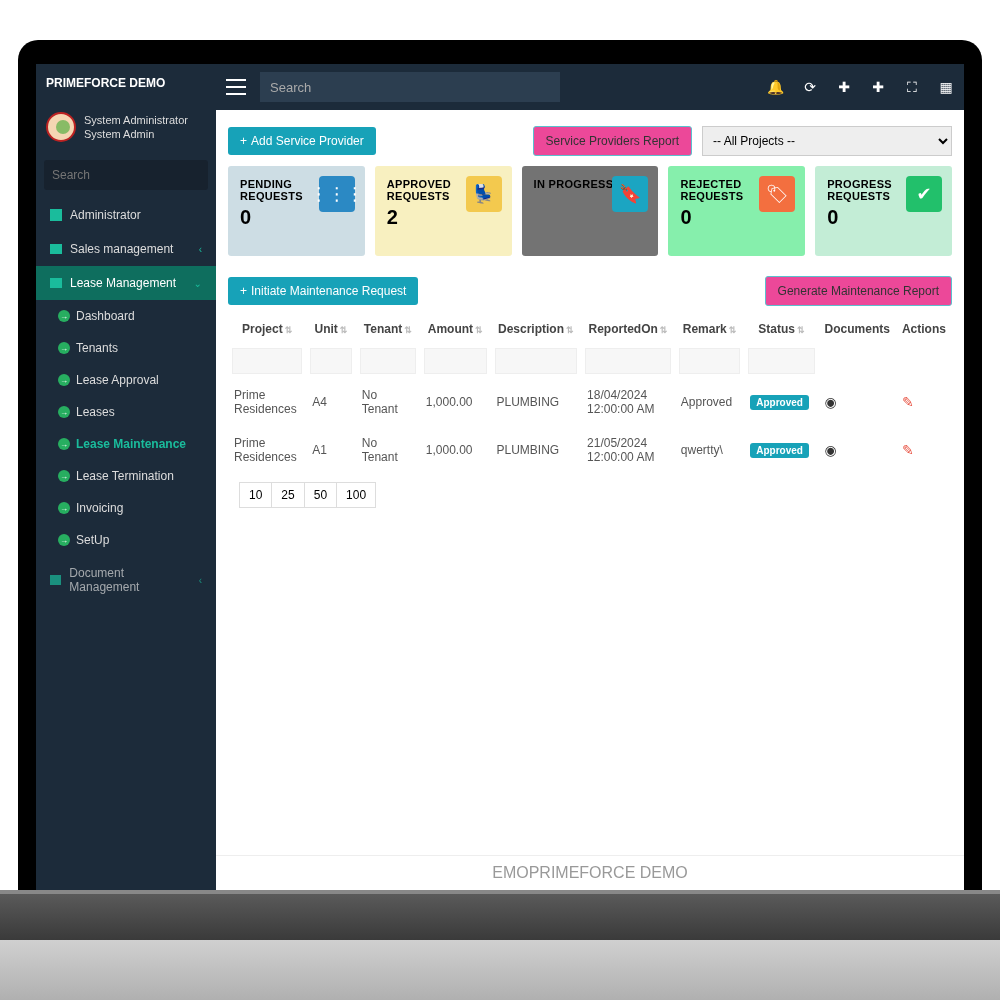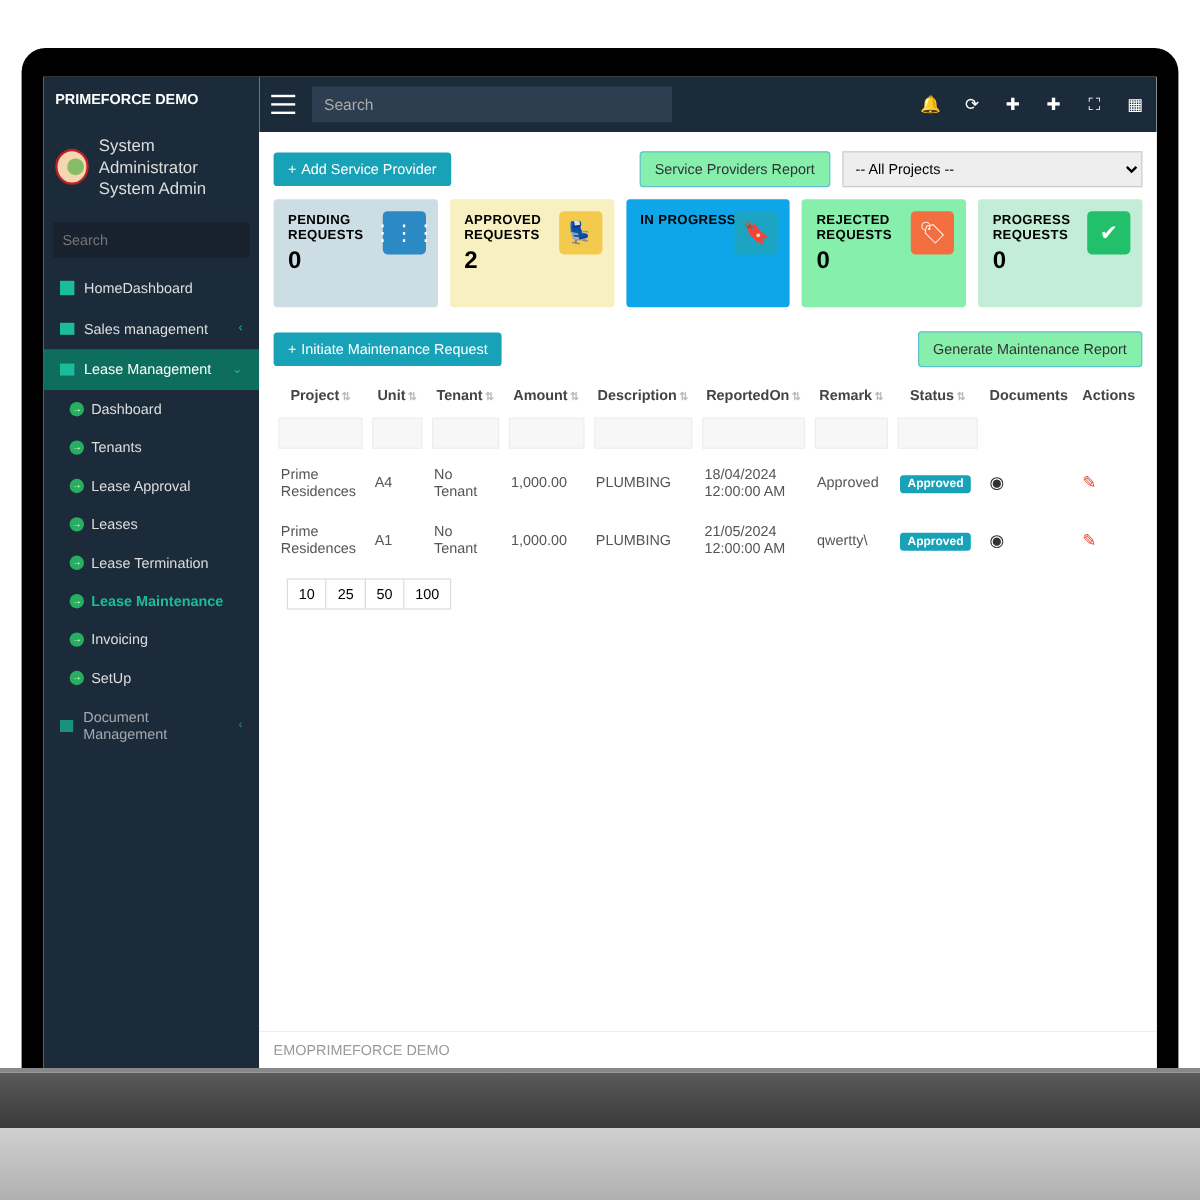--- a/index.html
+++ b/index.html
@@ -20,73 +20,73 @@
 .topicons{display:flex;gap:18px;color:#fff;font-size:14px}
 .topicons span{cursor:pointer;width:16px;height:16px;display:flex;align-items:center;justify-content:center}
 
 
 .body{flex:1;display:flex;min-height:0}
 .sidebar{width:180px;background:#1c2b3a;color:#ddd;display:flex;flex-direction:column;font-size:12px;overflow:hidden}
 .brand{padding:12px 10px;font-weight:700;font-size:12px;color:#fff}
 .user{display:flex;align-items:center;gap:8px;padding:10px}
 .avatar{width:30px;height:30px;border-radius:50%;background:#f5d6b3;border:2px solid #b22;position:relative}
 .avatar::after{content:"";position:absolute;left:8px;top:6px;width:14px;height:14px;border-radius:50%;background:#8b6}
-.userinfo{font-size:14px;line-height:1.3}
+.userinfo{font-size:11px;line-height:1.3}
 .side-search{margin:8px;display:flex;align-items:center;background:#17222e;border-radius:3px}
 .side-search input{flex:1;background:transparent;border:none;color:#ccc;padding:8px;font-size:12px}
 .side-search .sicon{color:#1abc9c;padding:0 8px;font-size:14px}
 .menu{flex:1;overflow-y:auto}
 .menuitem{padding:10px 14px;display:flex;align-items:center;gap:8px;cursor:pointer;font-size:12px}
 .menuitem .micon{width:14px;height:14px;display:inline-block}
 .menuitem .chev{margin-left:auto;font-size:10px;color:#1abc9c}
 .menuitem.active{background:#0e6e5e;color:#fff}
 .sub{padding-left:12px}
 .subitem{padding:9px 14px 9px 28px;display:flex;align-items:center;gap:8px;cursor:pointer;font-size:12px;position:relative}
 .subitem::before{content:"";width:12px;height:12px;border-radius:50%;background:#27ae60;position:absolute;left:10px}
 .subitem::after{content:"→";position:absolute;left:12px;font-size:8px;color:#fff}
 .subitem.current{color:#1abc9c;font-weight:600}
 
 
 .main{flex:1;background:#fff;display:flex;flex-direction:column;overflow:hidden}
 .toolbar{padding:16px 12px 10px;display:flex;gap:10px;align-items:center}
 .btn{padding:7px 12px;border:none;border-radius:3px;font-size:12px;cursor:pointer;display:inline-flex;align-items:center;gap:4px}
 .btn-teal{background:#17a2b8;color:#fff}
-.btn-ltteal{background:#86efac;color:#333;border:1px solid #5bc0ce}
+.btn-ltteal{background:#ec4899;color:#333;border:1px solid #5bc0ce}
 .selproj{flex:0 0 250px;margin-left:auto}
 .selproj select{width:100%;padding:6px;font-size:12px;border:1px solid #ccc;background:#eee}
 
 
 .cards{display:flex;gap:10px;padding:0 12px 12px}
 .card{flex:1;padding:12px;border-radius:3px;position:relative;min-height:90px}
 .card .ctitle{font-size:11px;font-weight:700;letter-spacing:.3px}
 .card .cval{font-size:20px;font-weight:700;margin-top:4px}
 .card .cicon{position:absolute;right:10px;top:10px;width:36px;height:36px;border-radius:4px;display:flex;align-items:center;justify-content:center;color:#fff;font-size:18px}
 .c1{background:#cddde4}.c1 .cicon{background:#2b89c4}
 .c2{background:#f8f0c0}.c2 .cicon{background:#f3c94e}
-.c3{background:#0ea5e9}.c3 .cicon{background:#1ba5c2}
+.c3{background:#737373}.c3 .cicon{background:#1ba5c2}
 .c4{background:#86efac}.c4 .cicon{background:#f36f3f}
 .c5{background:#c3edd6}.c5 .cicon{background:#22c06b}
 
 
 .tablebar{padding:8px 12px;display:flex;align-items:center}
 .tablebar .right{margin-left:auto}
 .tablewrap{padding:0 12px;flex:1;overflow:auto}
 table{width:100%;border-collapse:collapse;font-size:12px}
 th{text-align:center;padding:8px 6px;font-weight:600;color:#444;position:relative}
 th .sort{color:#bbb;font-size:9px;margin-left:2px}
 tbody tr.filter td{padding:4px}
 tbody tr.filter input{width:100%;padding:6px;border:1px solid #eee;background:#f7f7f7;font-size:11px}
 tbody tr.data td{padding:10px 6px;color:#555}
 .badge{background:#17a2b8;color:#fff;font-size:10px;padding:2px 6px;border-radius:3px;font-weight:600}
 .eyeicon{font-size:14px;color:#333;cursor:pointer}
 .editicon{font-size:14px;color:#e74c3c;cursor:pointer}
 .pager{padding:8px 12px;display:flex;gap:0}
 .pager button{padding:5px 9px;border:1px solid #ddd;background:#fff;font-size:12px;cursor:pointer;margin-left:-1px}
 
-.footer{padding:8px 12px;font-size:12px;color:#999;display:flex;justify-content:flex-start;border-top:1px solid #eee}
+.footer{padding:8px 12px;font-size:16px;color:#999;display:flex;justify-content:center;border-top:1px solid #eee}
 
 
 .micon.sq{background:#1abc9c;width:12px;height:12px}
 .micon.sq2{background:#1abc9c;width:12px;height:10px}
 </style>
 </head>
 <body>
 
 <div class="laptop">
 <div class="bezel">
@@ -102,21 +102,21 @@
           <div>System Admin</div>
         </div>
       </div>
       <div class="side-search">
         <input type="text" placeholder="Search" style="">
         <span class="sicon">⌕</span>
       </div>
       <div class="menu">
         <div class="menuitem">
           <span class="micon sq"></span>
-          <span>HomeDashboard</span>
+          <span>Administrator</span>
         </div>
         <div class="menuitem">
           <span class="micon sq2"></span>
           <span>Sales management</span>
           <span class="chev">‹</span>
         </div>
         <div class="menuitem active">
           <span class="micon sq2"></span>
           <span>Lease Management</span>
           <span class="chev">⌄</span>
@@ -127,25 +127,25 @@
                 </div>
           <div class="subitem">
                   <span>Tenants</span>
                 </div>
           <div class="subitem">
                   <span>Lease Approval</span>
                 </div>
           <div class="subitem">
                   <span>Leases</span>
                 </div>
-          <div class="subitem">
-                  <span>Lease Termination</span>
-                </div>
           <div class="subitem current">
                   <span>Lease Maintenance</span>
+                </div>
+          <div class="subitem">
+                  <span>Lease Termination</span>
                 </div>
           <div class="subitem">
                   <span>Invoicing</span>
                 </div>
           <div class="subitem">
                   <span>SetUp</span>
                 </div>
         </div>
         <div class="menuitem" style="opacity:.7">
           <span class="micon sq2"></span>

